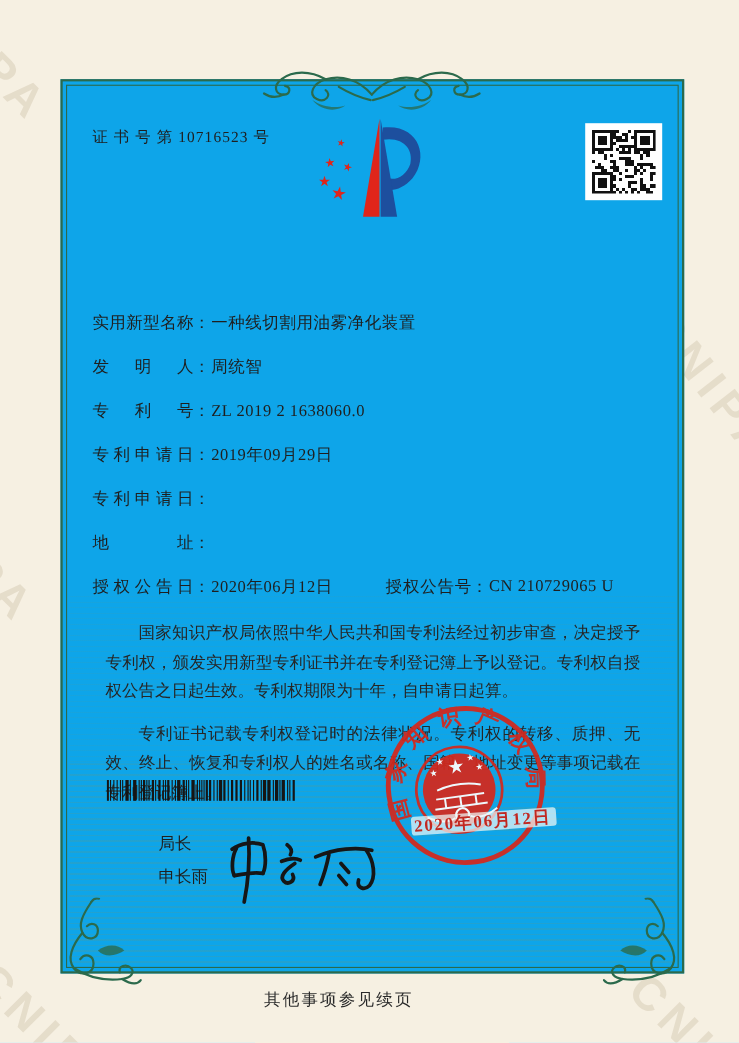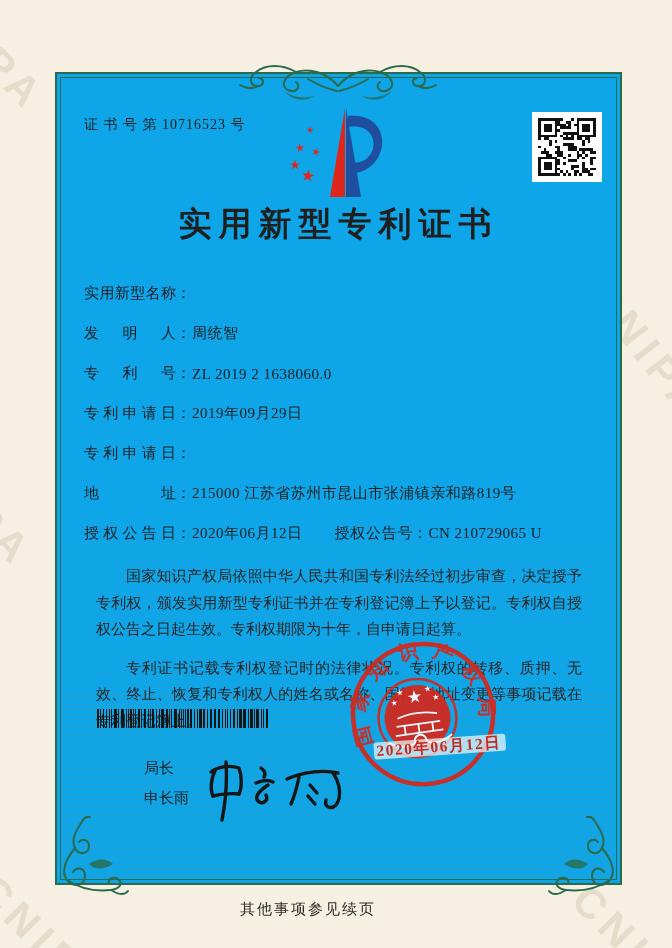--- a/index.html
+++ b/index.html
@@ -20,21 +20,21 @@
   .flourish.br{right:-14px;top:742px;transform:scaleX(-1);}
   .certno{position:absolute;left:27px;top:42px;font-size:14px;letter-spacing:1px;}
   .logo{position:absolute;left:228px;top:30px;width:110px;height:96px;}
   .qr{position:absolute;left:475px;top:38px;width:70px;height:70px;background:#fff;padding:6px;box-sizing:border-box;}
   .title{position:absolute;left:0;right:0;top:128px;text-align:center;font-size:33px;font-weight:bold;letter-spacing:7px;}
   .fields{position:absolute;left:27px;top:213px;width:512px;font-size:15px;}
   .frow{display:flex;align-items:flex-end;height:16px;margin-bottom:24px;white-space:nowrap;}
   .flabel{display:inline-block;width:92px;text-align:justify;text-align-last:justify;}
   .fcolon{display:inline-block;width:16px;}
   .fvalue{letter-spacing:0.5px;}
-  .fpair2{margin-left:32px;display:flex;align-items:center;}
+  .fpair2{margin-left:48px;display:flex;align-items:center;}
   .fpair2 .flabel{width:78px;}
   .bodytext{position:absolute;left:27px;top:477px;width:510px;font-size:15px;line-height:26.5px;text-align:justify;color:#262626;}
   .bodytext p{margin:12px;text-indent:2em;}
   .barcode{position:absolute;left:40px;top:635px;width:176px;height:20px;}
   .signer{position:absolute;left:43px;top:686px;font-family:"Liberation Sans","DejaVu Sans",sans-serif;font-size:15px;line-height:1;margin-left:44px;}
   .signer .t{margin-bottom:15px;}
   .signature{position:absolute;left:138px;top:664px;width:180px;height:92px;}
   .seal{position:absolute;left:343px;top:636px;width:162px;height:156px;transform:rotate(-8deg);z-index:3;}
   .seal svg{overflow:visible;}
   .pageno{position:absolute;left:0;right:30px;top:785px;text-align:center;font-size:12px;letter-spacing:1px;}
@@ -318,26 +318,26 @@
           <rect x="7" y="20" width="1" height="1" fill="#111"></rect>
           <rect x="9" y="20" width="1" height="1" fill="#111"></rect>
           <rect x="11" y="20" width="1" height="1" fill="#111"></rect>
           <rect x="13" y="20" width="1" height="1" fill="#111"></rect>
           <rect x="15" y="20" width="1" height="1" fill="#111"></rect>
           <rect x="18" y="20" width="1" height="1" fill="#111"></rect>
           <rect x="19" y="20" width="1" height="1" fill="#111"></rect>
         </svg>
     </div>
 
-    <div class="title">实用新型专利证书</div>
 
     <div class="fields">
       <div class="frow">
         <span class="flabel">实用新型名称</span>
           <span class="fcolon">：</span>
+        <span class="fvalue">一种线切割用油雾净化装置</span>
       </div>
       <div class="frow">
         <span class="flabel">发明人</span>
           <span class="fcolon">：</span>
         <span class="fvalue">周统智</span>
       </div>
       <div class="frow">
         <span class="flabel">专利号</span>
           <span class="fcolon">：</span>
         <span class="fvalue">ZL 2019 2 1638060.0</span>
@@ -347,21 +347,20 @@
           <span class="fcolon">：</span>
         <span class="fvalue">2019年09月29日</span>
       </div>
       <div class="frow">
         <span class="flabel">专利申请日</span>
           <span class="fcolon">：</span>
       </div>
       <div class="frow">
         <span class="flabel">地址</span>
           <span class="fcolon">：</span>
-        <span class="fvalue">215000 江苏省苏州市昆山市张浦镇亲和路819号</span>
       </div>
       <div class="frow">
         <span class="flabel">授权公告日</span>
           <span class="fcolon">：</span>
         <span class="fvalue">2020年06月12日</span>
         <span class="fpair2">
           <span class="flabel">授权公告号</span>
             <span class="fcolon">：</span>
           <span class="fvalue">CN 210729065 U</span>
         </span>

